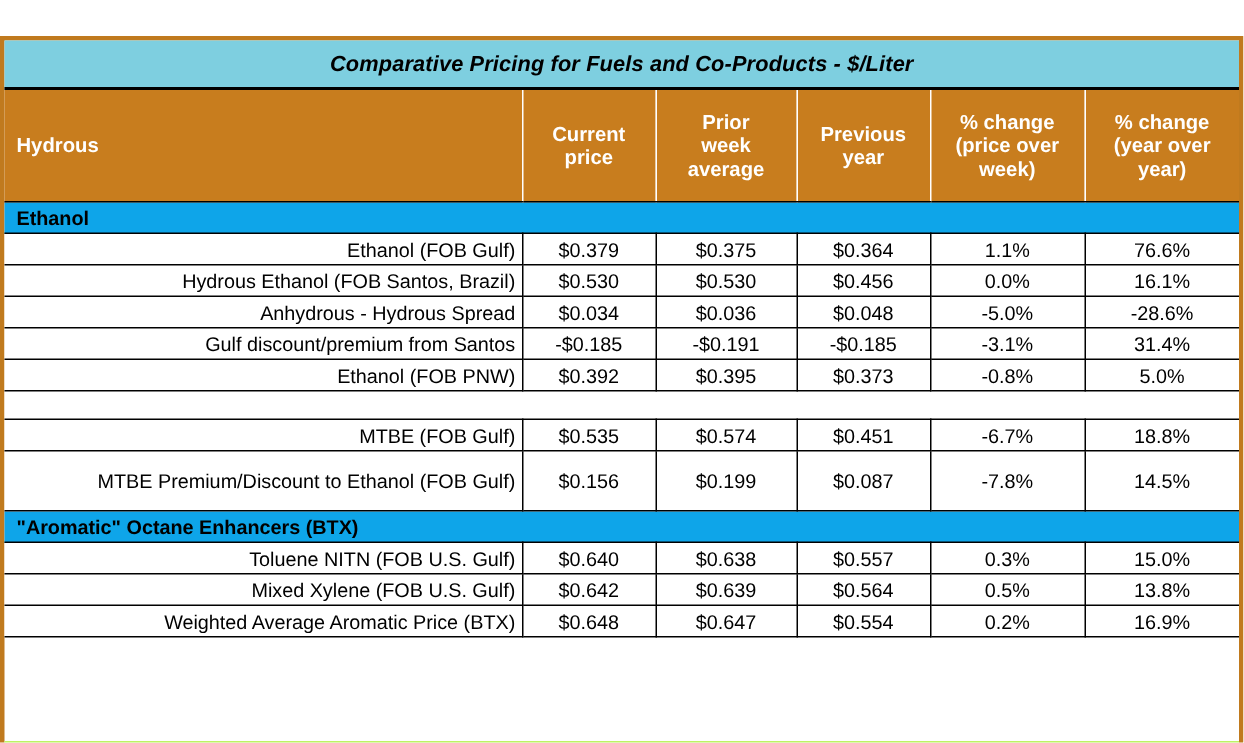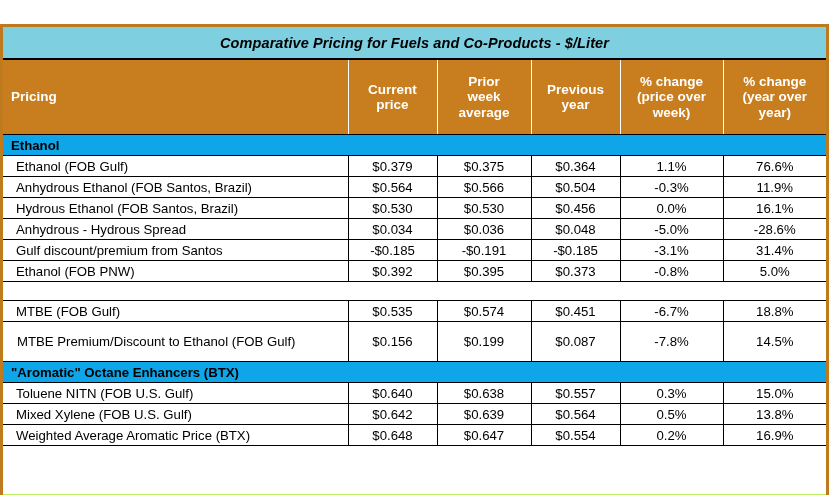--- a/index.html
+++ b/index.html
@@ -73,21 +73,21 @@
     font-size: 13.2px;
     color: #000000;
     height: 20px;
     border-bottom: 1px solid #000000;
     border-right: 1px solid #000000;
     padding: 0 4px;
     vertical-align: middle;
     background: #ffffff;
   }
   tbody td.label {
-    text-align: left;
+    text-align: right;
     padding-left: 13px;
     border-left: none;
   }
   tbody td.num {
     text-align: center;
   }
   tbody td:last-child { border-right: none; }
 
   tbody tr.section td {
     background: #0ea5e9;
@@ -137,21 +137,21 @@
     <colgroup>
       <col class="c0">
         <col class="c1">
         <col class="c2">
         <col class="c3">
         <col class="c4">
         <col class="c5">
     </colgroup>
     <thead>
       <tr>
-        <th class="product-head">Pricing</th>
+        <th class="product-head">Hydrous</th>
         <th>
           <div>Current</div>
           <div>price</div>
         </th>
         <th>
           <div>Prior</div>
           <div>week</div>
           <div>average</div>
         </th>
         <th>
@@ -174,28 +174,20 @@
         <tr class="section">
           <td colspan="6">Ethanol</td>
         </tr>
         <tr class="">
           <td class="label">Ethanol (FOB Gulf)</td>
           <td class="num">$0.379</td>
           <td class="num">$0.375</td>
           <td class="num">$0.364</td>
           <td class="num">1.1%</td>
           <td class="num">76.6%</td>
-        </tr>
-        <tr class="">
-          <td class="label">Anhydrous Ethanol (FOB Santos, Brazil)</td>
-          <td class="num">$0.564</td>
-          <td class="num">$0.566</td>
-          <td class="num">$0.504</td>
-          <td class="num">-0.3%</td>
-          <td class="num">11.9%</td>
         </tr>
         <tr class="">
           <td class="label">Hydrous Ethanol (FOB Santos, Brazil)</td>
           <td class="num">$0.530</td>
           <td class="num">$0.530</td>
           <td class="num">$0.456</td>
           <td class="num">0.0%</td>
           <td class="num">16.1%</td>
         </tr>
         <tr class="">

